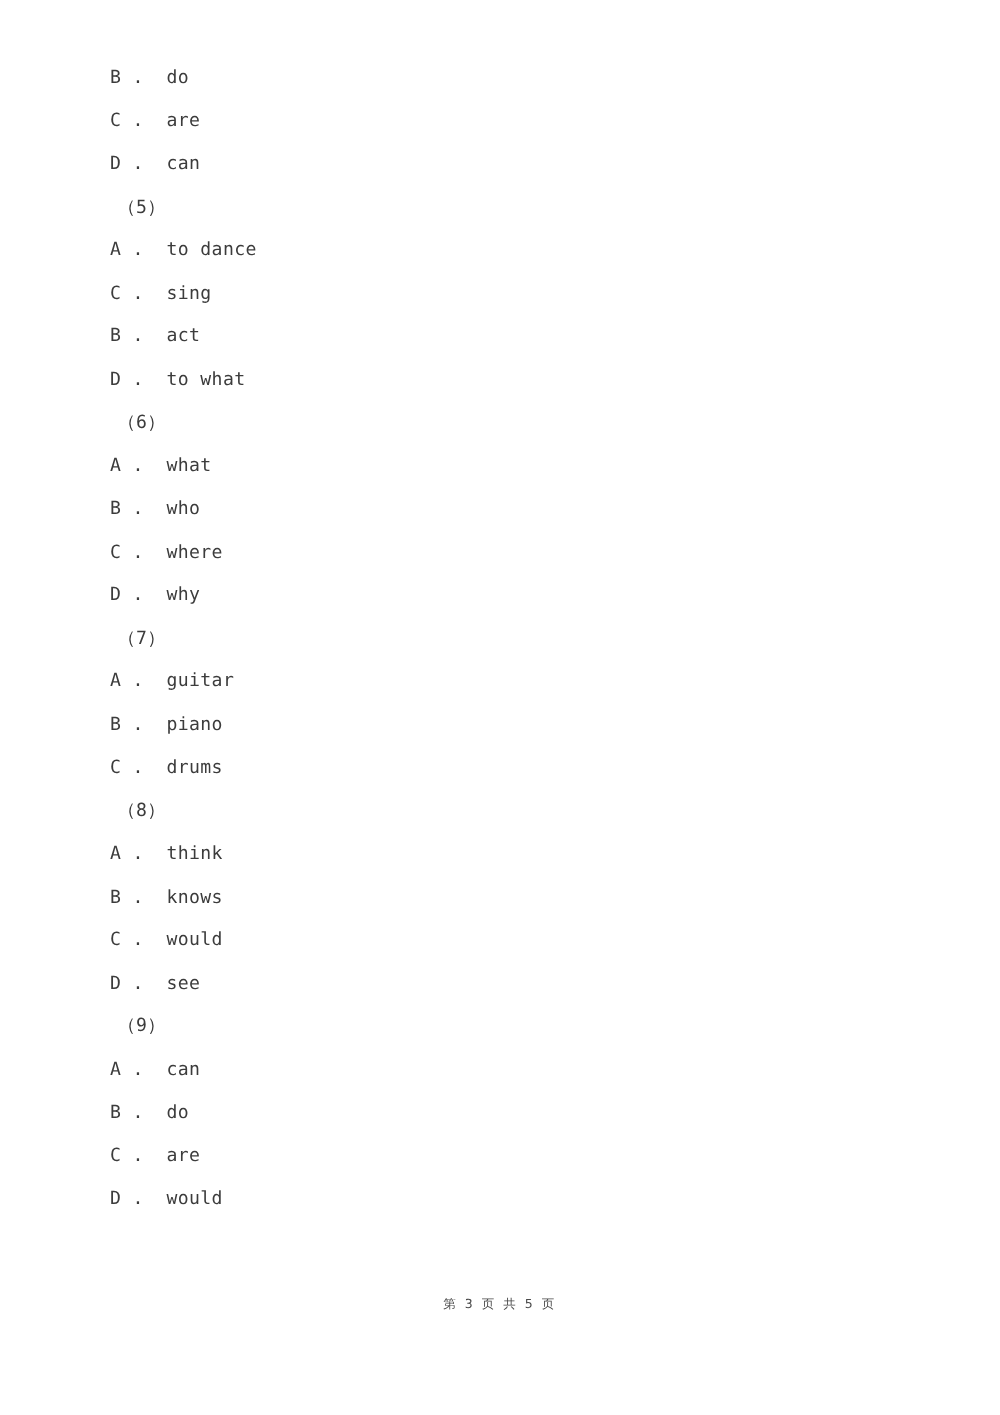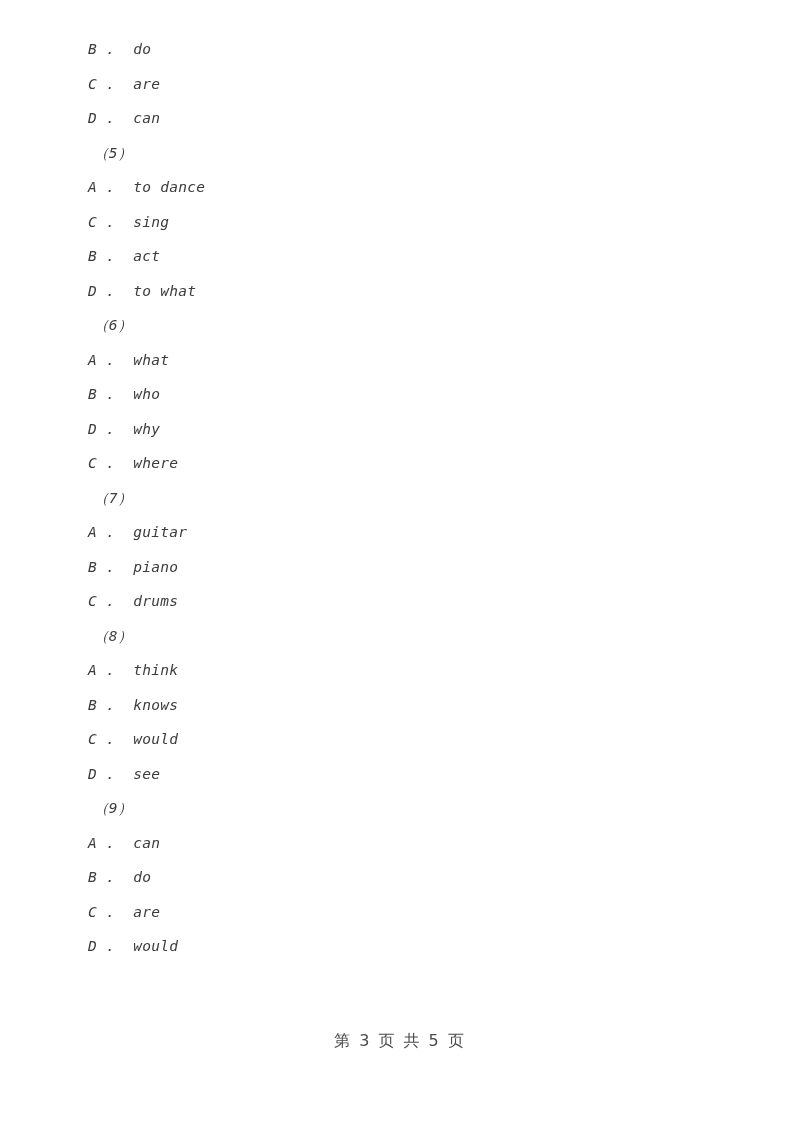--- a/index.html
+++ b/index.html
@@ -19,23 +19,22 @@
     width: 800px;
     height: 1132px;
     background: #ffffff;
     overflow: hidden;
   }
 
   
   #content {
     position: absolute;
     left: 88px;
-    top: 32px;
+    top: 45px;
     width: 620px;
-    font-style: italic;
   }
 
   .line {
     height: 34.5px;
     line-height: 34.5px;
     font-size: 14.5px;
     color: #3c3c3c;
     white-space: pre;
     letter-spacing: 0.3px;
   }
@@ -56,21 +55,21 @@
   #footer {
     position: absolute;
     left: 0;
     top: 1031px;
     width: 800px;
     text-align: center;
   }
   #footer .pagetext {
     display: inline-block;
     font-family: "DejaVu Sans", sans-serif;
-    font-size: 16px;
+    font-size: 10px;
     color: #4a4a4a;
     letter-spacing: 2px;
     white-space: pre;
   }
 </style>
 </head>
 <body>
 
 <div id="page">
 
@@ -79,22 +78,22 @@
       <div class="line opt"><span class="lbl">C</span> <span class="dot">.</span>  <span class="txt">are</span></div>
       <div class="line opt"><span class="lbl">D</span> <span class="dot">.</span>  <span class="txt">can</span></div>
       <div class="line qnum">（5）</div>
       <div class="line opt"><span class="lbl">A</span> <span class="dot">.</span>  <span class="txt">to dance</span></div>
       <div class="line opt"><span class="lbl">C</span> <span class="dot">.</span>  <span class="txt">sing</span></div>
       <div class="line opt"><span class="lbl">B</span> <span class="dot">.</span>  <span class="txt">act</span></div>
       <div class="line opt"><span class="lbl">D</span> <span class="dot">.</span>  <span class="txt">to what</span></div>
       <div class="line qnum">（6）</div>
       <div class="line opt"><span class="lbl">A</span> <span class="dot">.</span>  <span class="txt">what</span></div>
       <div class="line opt"><span class="lbl">B</span> <span class="dot">.</span>  <span class="txt">who</span></div>
+      <div class="line opt"><span class="lbl">C</span> <span class="dot">.</span>  <span class="txt">where</span></div>
       <div class="line opt"><span class="lbl">D</span> <span class="dot">.</span>  <span class="txt">why</span></div>
-      <div class="line opt"><span class="lbl">C</span> <span class="dot">.</span>  <span class="txt">where</span></div>
       <div class="line qnum">（7）</div>
       <div class="line opt"><span class="lbl">A</span> <span class="dot">.</span>  <span class="txt">guitar</span></div>
       <div class="line opt"><span class="lbl">B</span> <span class="dot">.</span>  <span class="txt">piano</span></div>
       <div class="line opt"><span class="lbl">C</span> <span class="dot">.</span>  <span class="txt">drums</span></div>
       <div class="line qnum">（8）</div>
       <div class="line opt"><span class="lbl">A</span> <span class="dot">.</span>  <span class="txt">think</span></div>
       <div class="line opt"><span class="lbl">B</span> <span class="dot">.</span>  <span class="txt">knows</span></div>
       <div class="line opt"><span class="lbl">C</span> <span class="dot">.</span>  <span class="txt">would</span></div>
       <div class="line opt"><span class="lbl">D</span> <span class="dot">.</span>  <span class="txt">see</span></div>
       <div class="line qnum">（9）</div>

